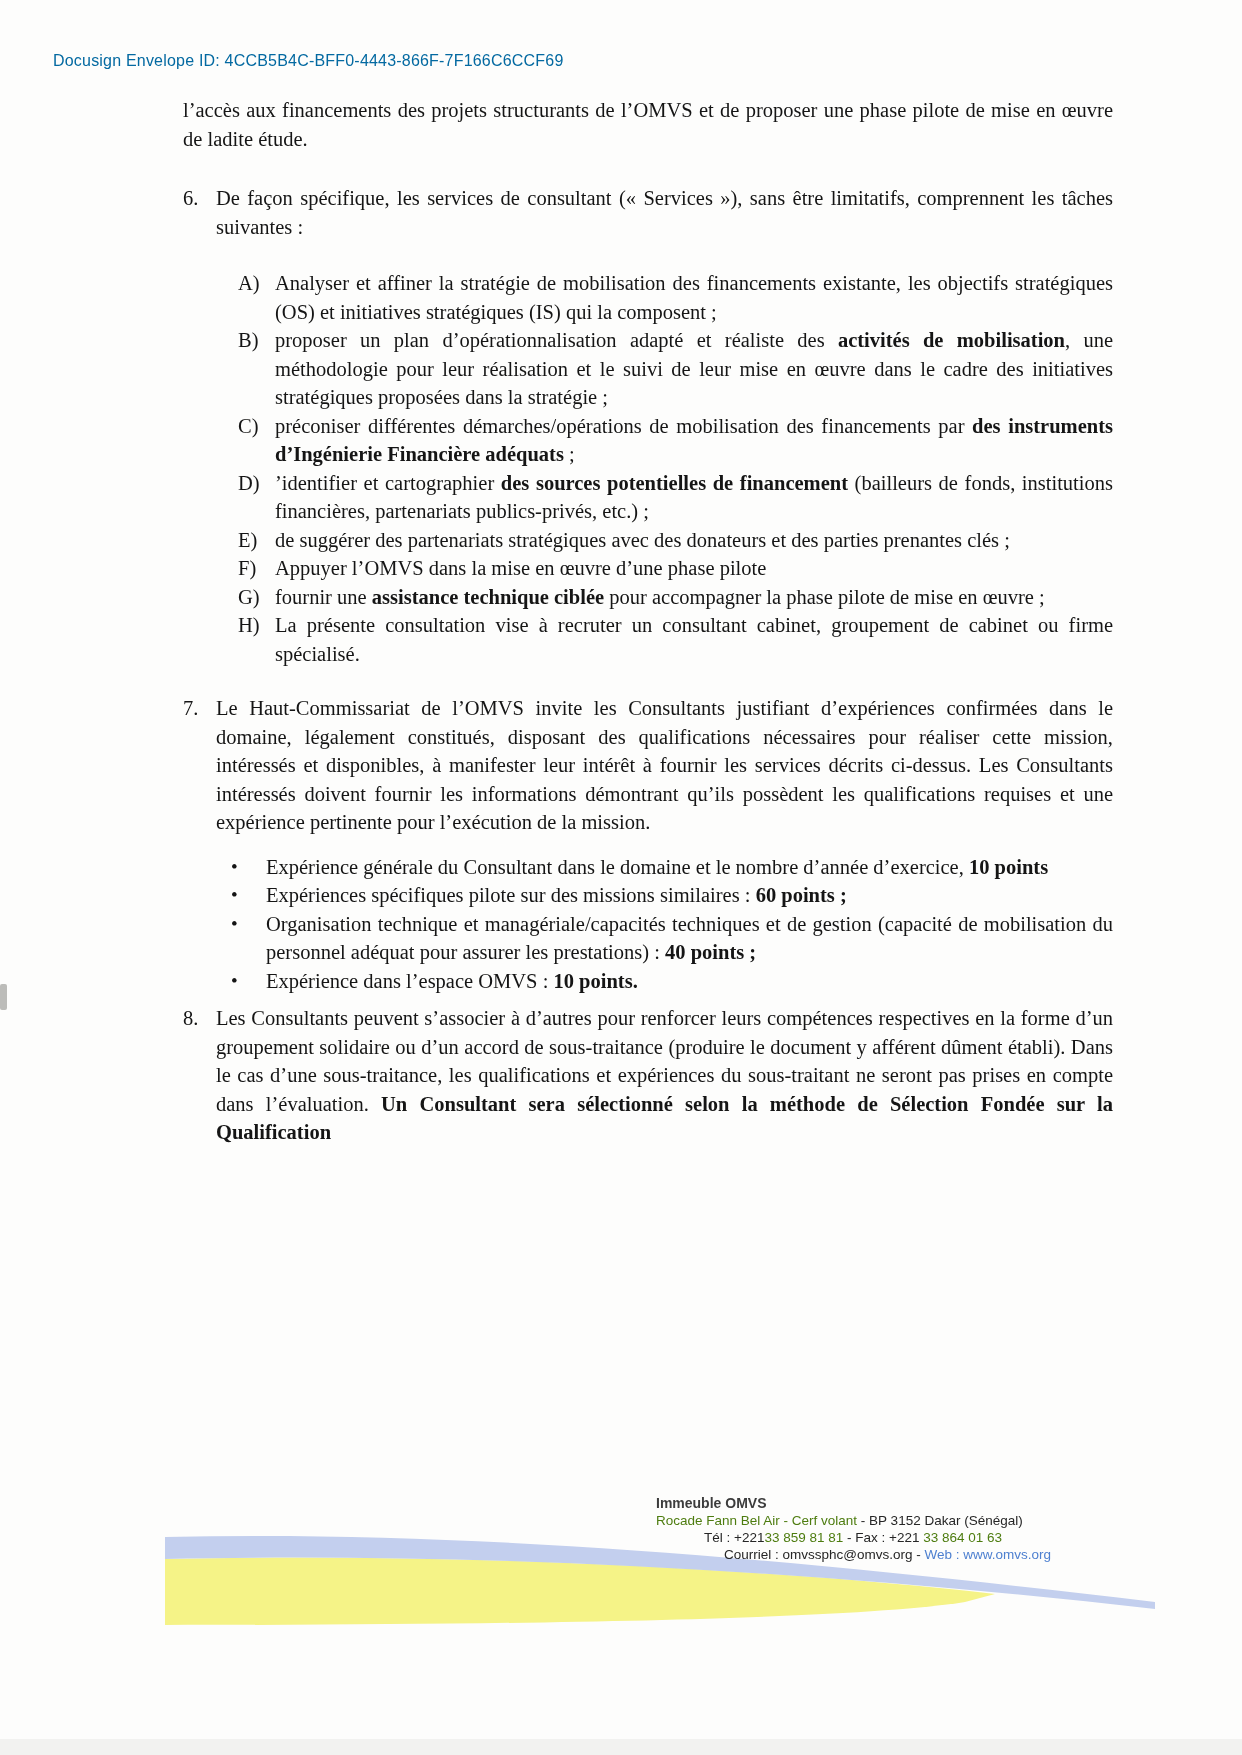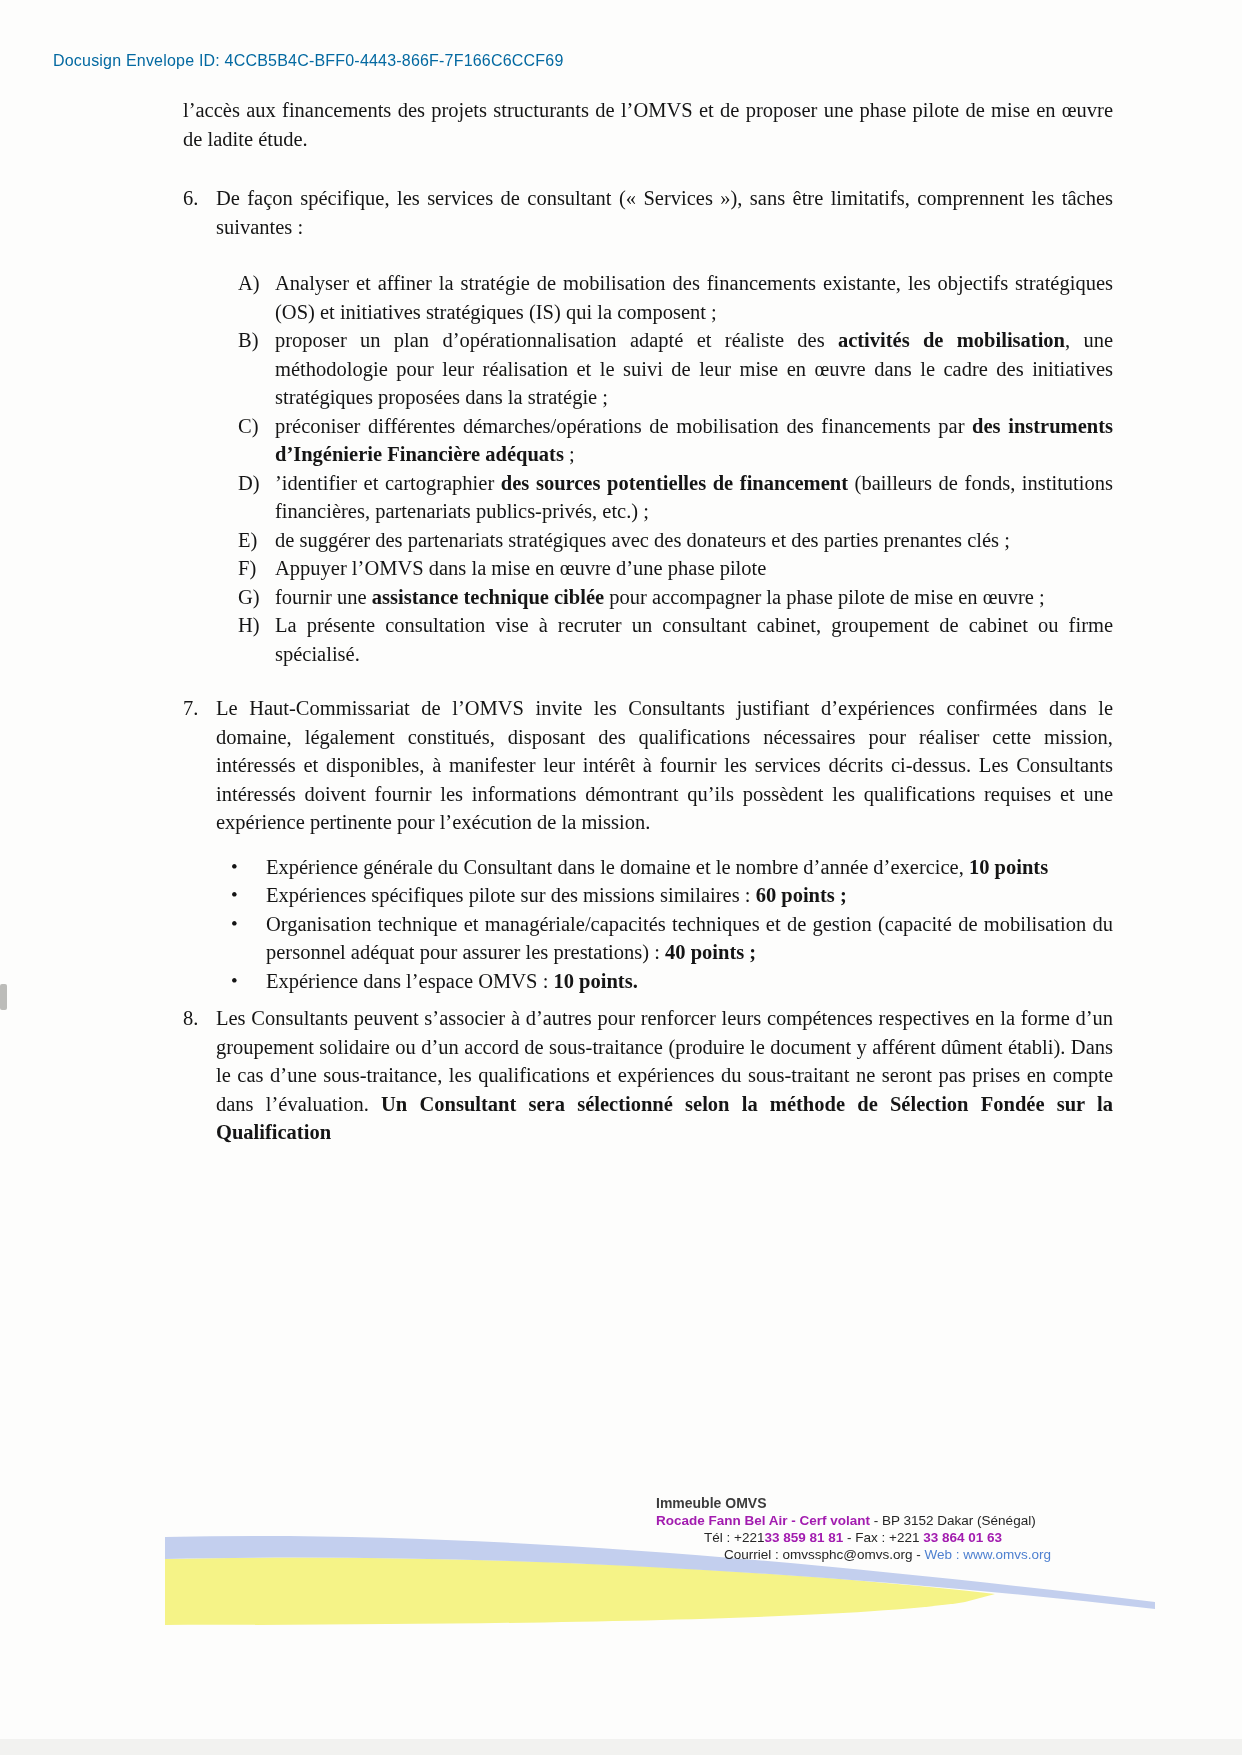--- a/index.html
+++ b/index.html
@@ -37,21 +37,21 @@
   .footer-wave { position:absolute; left:165px; top:1532px; width:990px; height:96px; }
   .footer-text {
     position:absolute; left:656px; top:1495px;
     font-family:"Liberation Sans", sans-serif;
     font-size:13.5px; line-height:17px; color:#262626; white-space:nowrap;
   }
   .footer-text .l1 { font-size:14px; font-weight:bold; color:#3c3c3c; }
   .footer-text .l3 { margin-left:48px; }
   .footer-text .l4 { margin-left:68px; }
   .blue { color:#4e80d0; }
-  .blue-b { color:#a21caf; font-weight:bold; }
+  .blue-b { color:#4d7c0f; font-weight:normal; }
   .scan-artifact {
     position:absolute; left:0; top:984px; width:7px; height:26px;
     background:#bcbcb9; border-radius:2px;
   }
   .scan-strip {
     position:absolute; left:0; right:0; bottom:0; height:16px; background:#f2f2f0;
   }
 </style>
 </head>
 <body>

